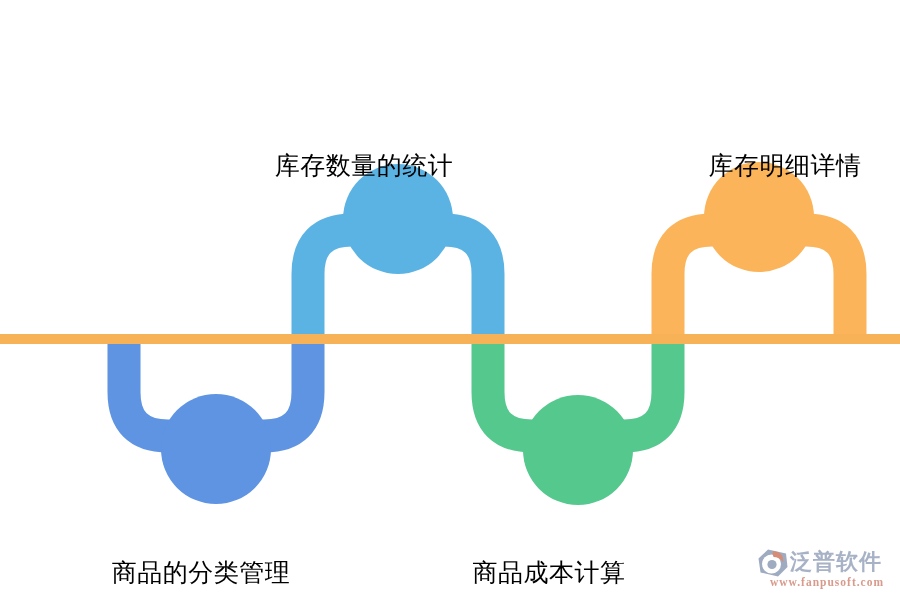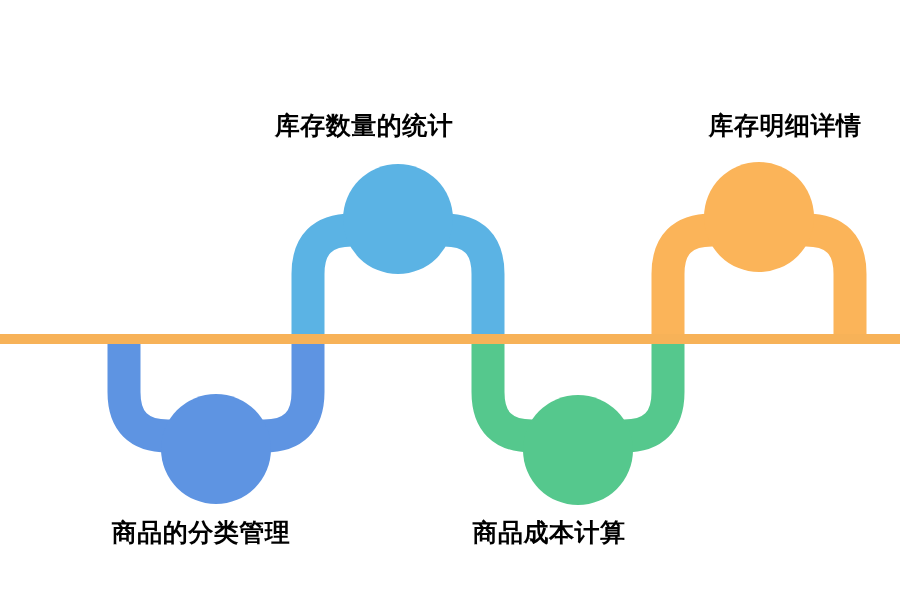--- a/index.html
+++ b/index.html
@@ -8,24 +8,25 @@
     width:900px;height:600px;
     background:#fff;
     overflow:hidden;
     font-family:"Liberation Sans","DejaVu Sans",sans-serif;
   }
   .diagram-svg{position:absolute;left:0;top:0;}
   .node-label{
     position:absolute;
     transform:translateX(-50%);
     font-size:25px;
-    font-weight:bold;
+    font-weight:normal;
     color:#000;
     white-space:nowrap;
     letter-spacing:0.5px;
+    margin-top:40px;
   }
   .label-top{top:109px;}
   .label-bottom{top:516px;}
   .label-1{left:364px;}
   .label-2{left:785px;}
   .label-3{left:201px;}
   .label-4{left:549px;}
   .logo{
     position:absolute;
     left:758px;top:548px;
@@ -74,14 +75,24 @@
     <circle cx="398" cy="219" r="55" fill="#5BB3E4"></circle>
     <circle cx="578" cy="450" r="55" fill="#55C88D"></circle>
     <circle cx="759" cy="217" r="55" fill="#FBB459"></circle>
   </svg>
 
   <div class="node-label label-top label-1" style="color: rgb(0, 0, 0);">库存数量的统计</div>
   <div class="node-label label-bottom label-3" style="color: rgb(0, 0, 0);">商品的分类管理</div>
   <div class="node-label label-top label-2" style="color: rgb(0, 0, 0);">库存明细详情</div>
   <div class="node-label label-bottom label-4" style="color: rgb(0, 0, 0);">商品成本计算</div>
 
+  <div class="logo">
+    <svg class="logo-icon" viewBox="0 0 30 30">
+      <polygon points="10,1.5 28,5.5 29.5,19 20,28.5 2.5,24.5 0.5,10.5" fill="#9FABC0"></polygon>
+      <circle cx="13.5" cy="16" r="9.5" fill="#ffffff"></circle>
+      <circle cx="14" cy="16.5" r="4.6" fill="#9FABC0"></circle>
+      <path d="M15 3 Q26 4 25 14 Q21 9 15.5 9 Q14 6 15 3 Z" fill="#D68C76"></path>
+    </svg>
+    <div class="logo-name" style="color: rgb(168, 178, 198);">泛普软件</div>
+    <div class="logo-url" style="color: rgb(216, 154, 140);">www.fanpusoft.com</div>
+  </div>
 
 </div>
 
 </body></html>

